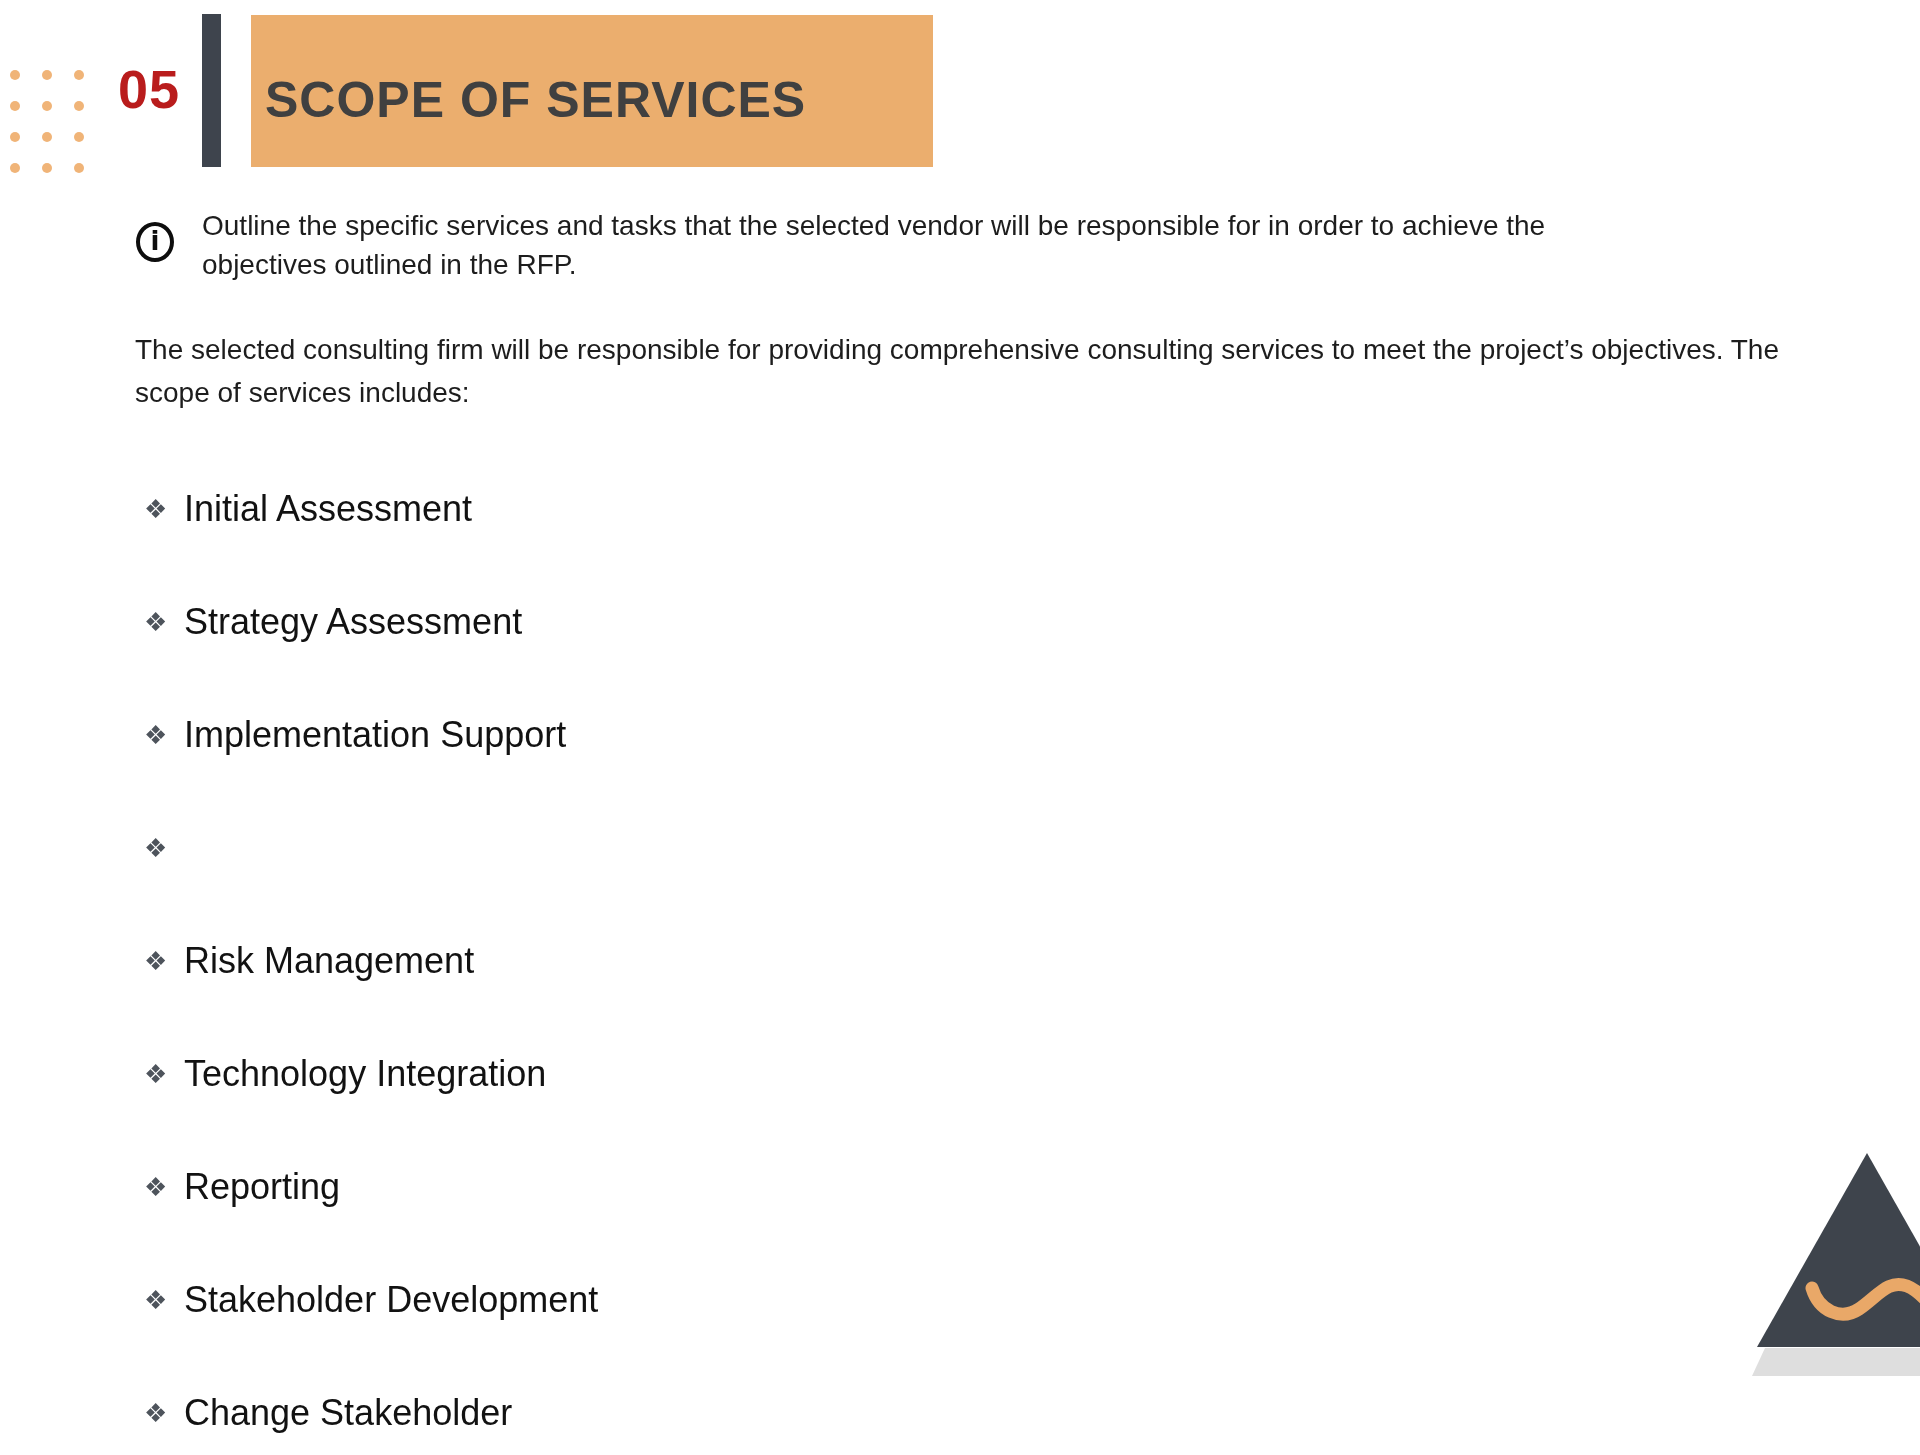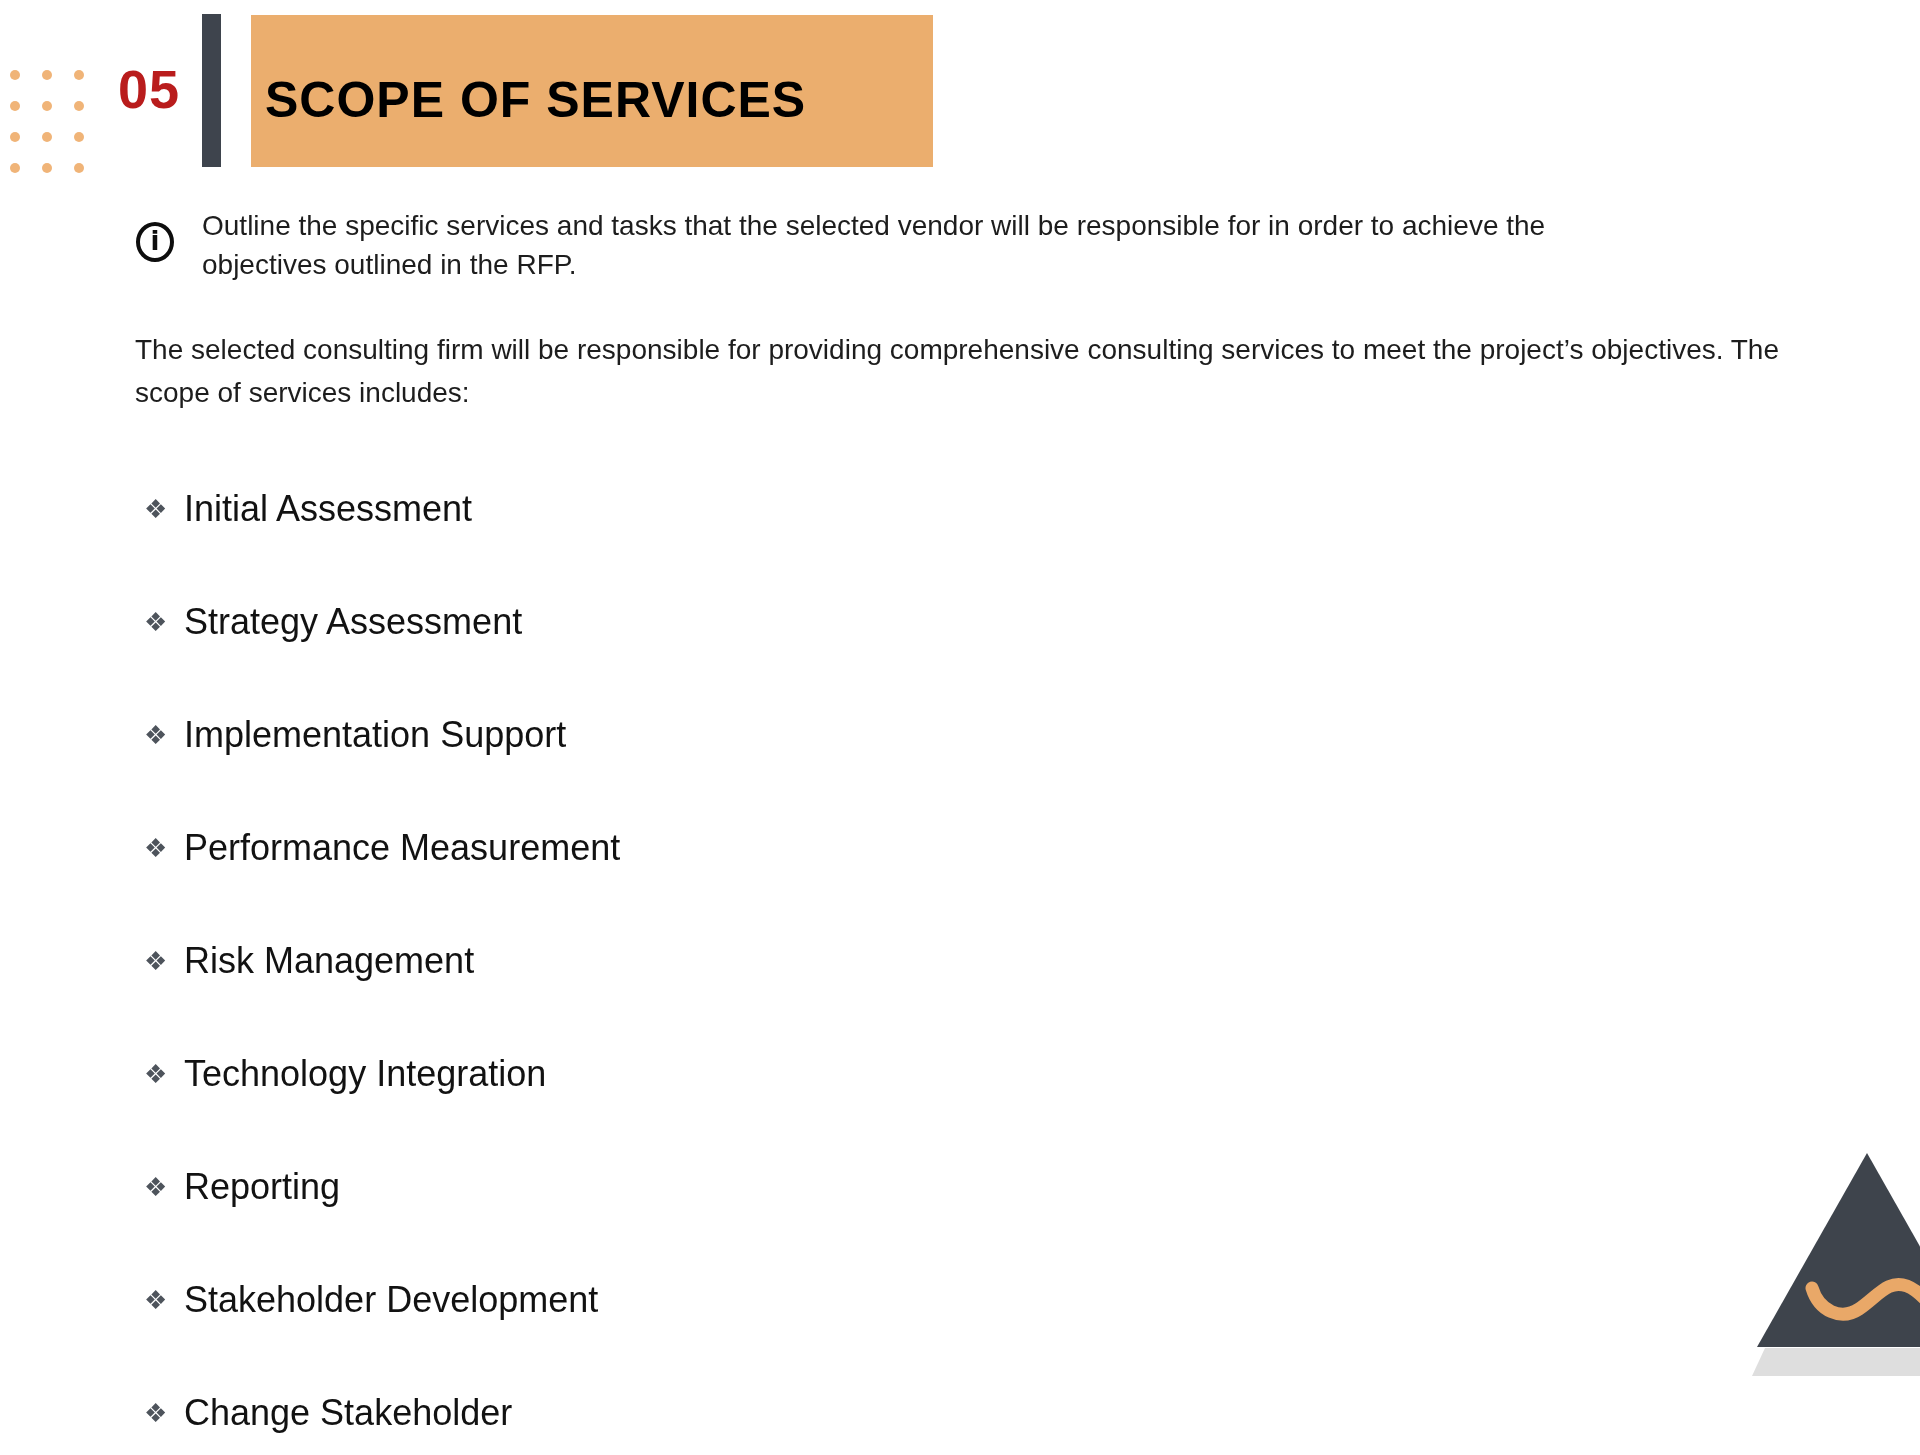--- a/index.html
+++ b/index.html
@@ -37,21 +37,21 @@
   }
   .title-box {
     position: absolute; left: 251px; top: 15px;
     width: 682px; height: 152px;
     background: #EBAE6E;
     display: flex; align-items: center;
     padding-left: 14px;
   }
   .title-box h1 {
     font-size: 50px; font-weight: 700; letter-spacing: 1px;
-    color: #000000;
+    color: #404040;
     margin-top: 17px;
   }
 
   
   .info-note {
     position: absolute; left: 136px; top: 206px;
     display: flex; align-items: flex-start;
   }
   .info-icon {
     flex: 0 0 auto;
@@ -143,21 +143,20 @@
     <li>
       <span class="bullet">❖</span>
       <span class="item-text">Strategy Assessment</span>
     </li>
     <li>
       <span class="bullet">❖</span>
       <span class="item-text">Implementation Support</span>
     </li>
     <li>
       <span class="bullet">❖</span>
-      <span class="item-text">Performance Measurement</span>
     </li>
     <li>
       <span class="bullet">❖</span>
       <span class="item-text">Risk Management</span>
     </li>
     <li>
       <span class="bullet">❖</span>
       <span class="item-text">Technology Integration</span>
     </li>
     <li>

